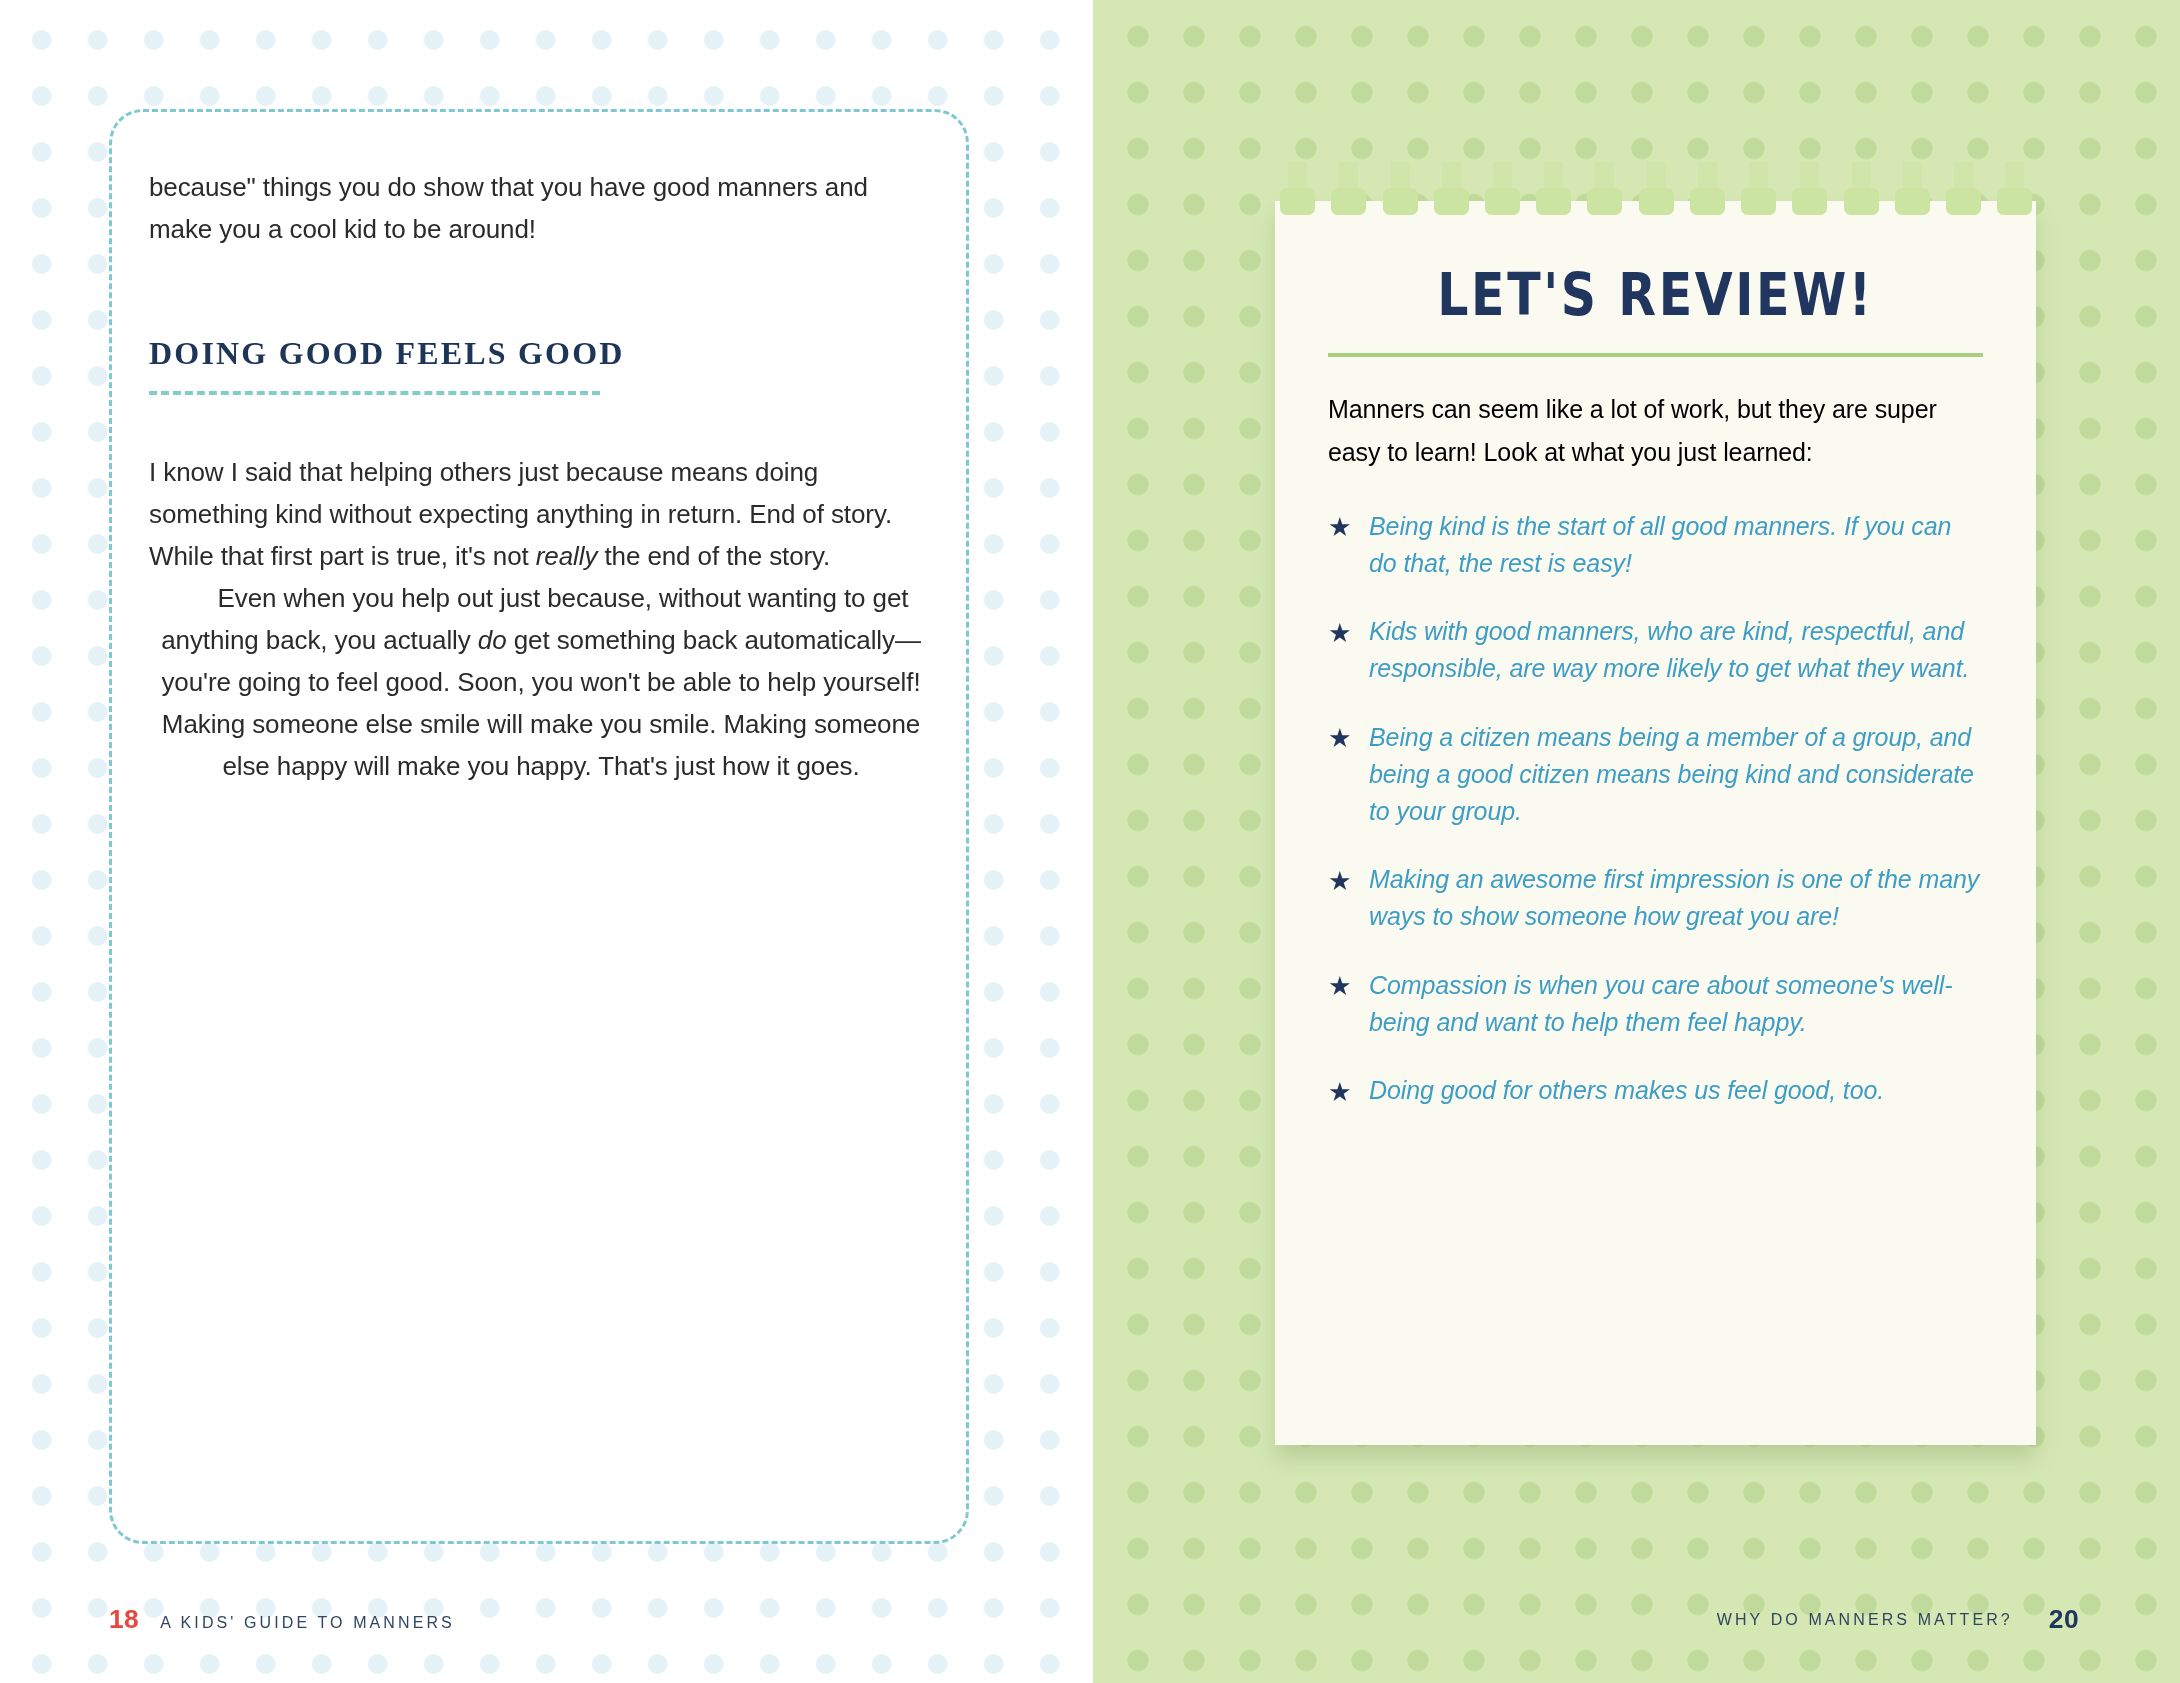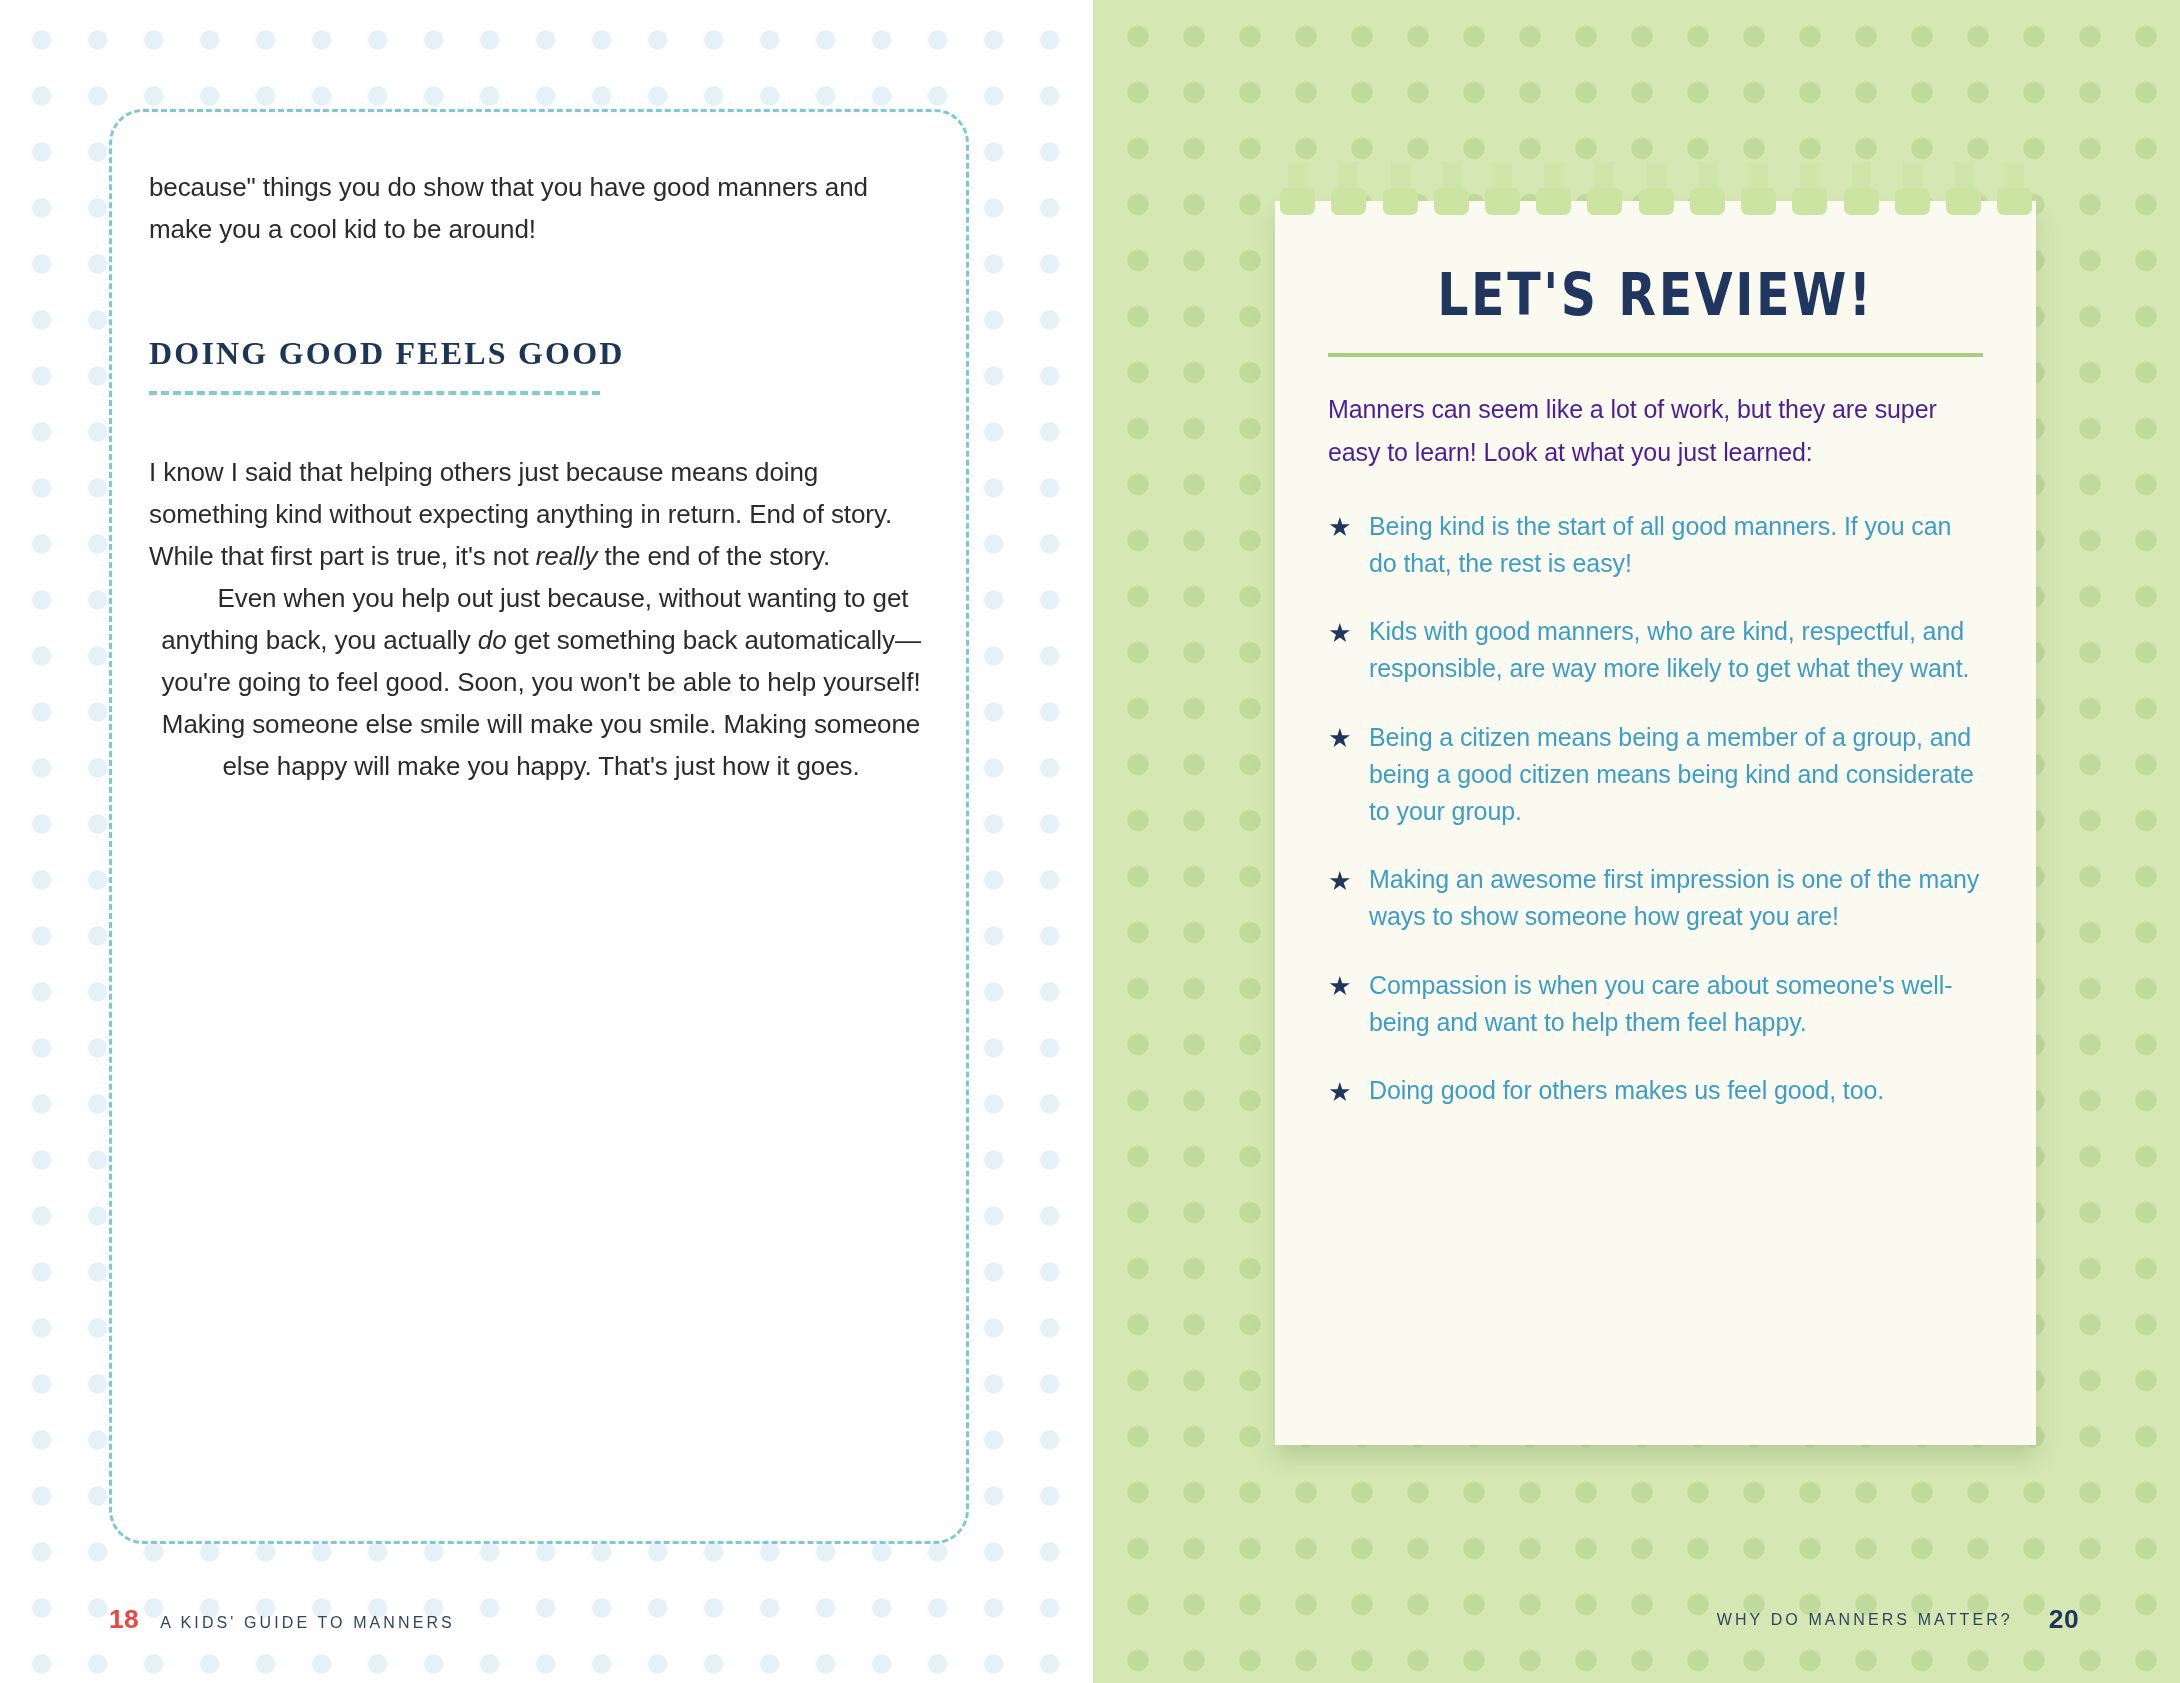--- a/index.html
+++ b/index.html
@@ -169,21 +169,21 @@
     margin-top: 29px;
     height: 3.4px;
     background: #a8cf7f;
     width: 100%;
   }
 
   .review-intro {
     margin-top: 31px;
     font-size: 25px;
     line-height: 43px;
-    color: #4c1d95;
+    color: #000000;
     letter-spacing: -0.1px;
   }
 
   .review-list {
     margin-top: 34px;
     list-style: none;
     padding: 0;
   }
   .review-item {
     display: flex;
@@ -194,20 +194,21 @@
     width: 41px;
     font-size: 26.4px;
     color: #20365e;
     line-height: 37px;
     padding-top: 1.7px;
   }
   .review-text {
     flex: 1 1 auto;
     font-size: 25px;
     line-height: 37px;
+    font-style: italic;
     color: #3d9dc4;
     letter-spacing: -0.1px;
   }
 
   
   .footer-left {
     position: absolute;
     left: 109px;
     bottom: 48px;
     display: flex;

